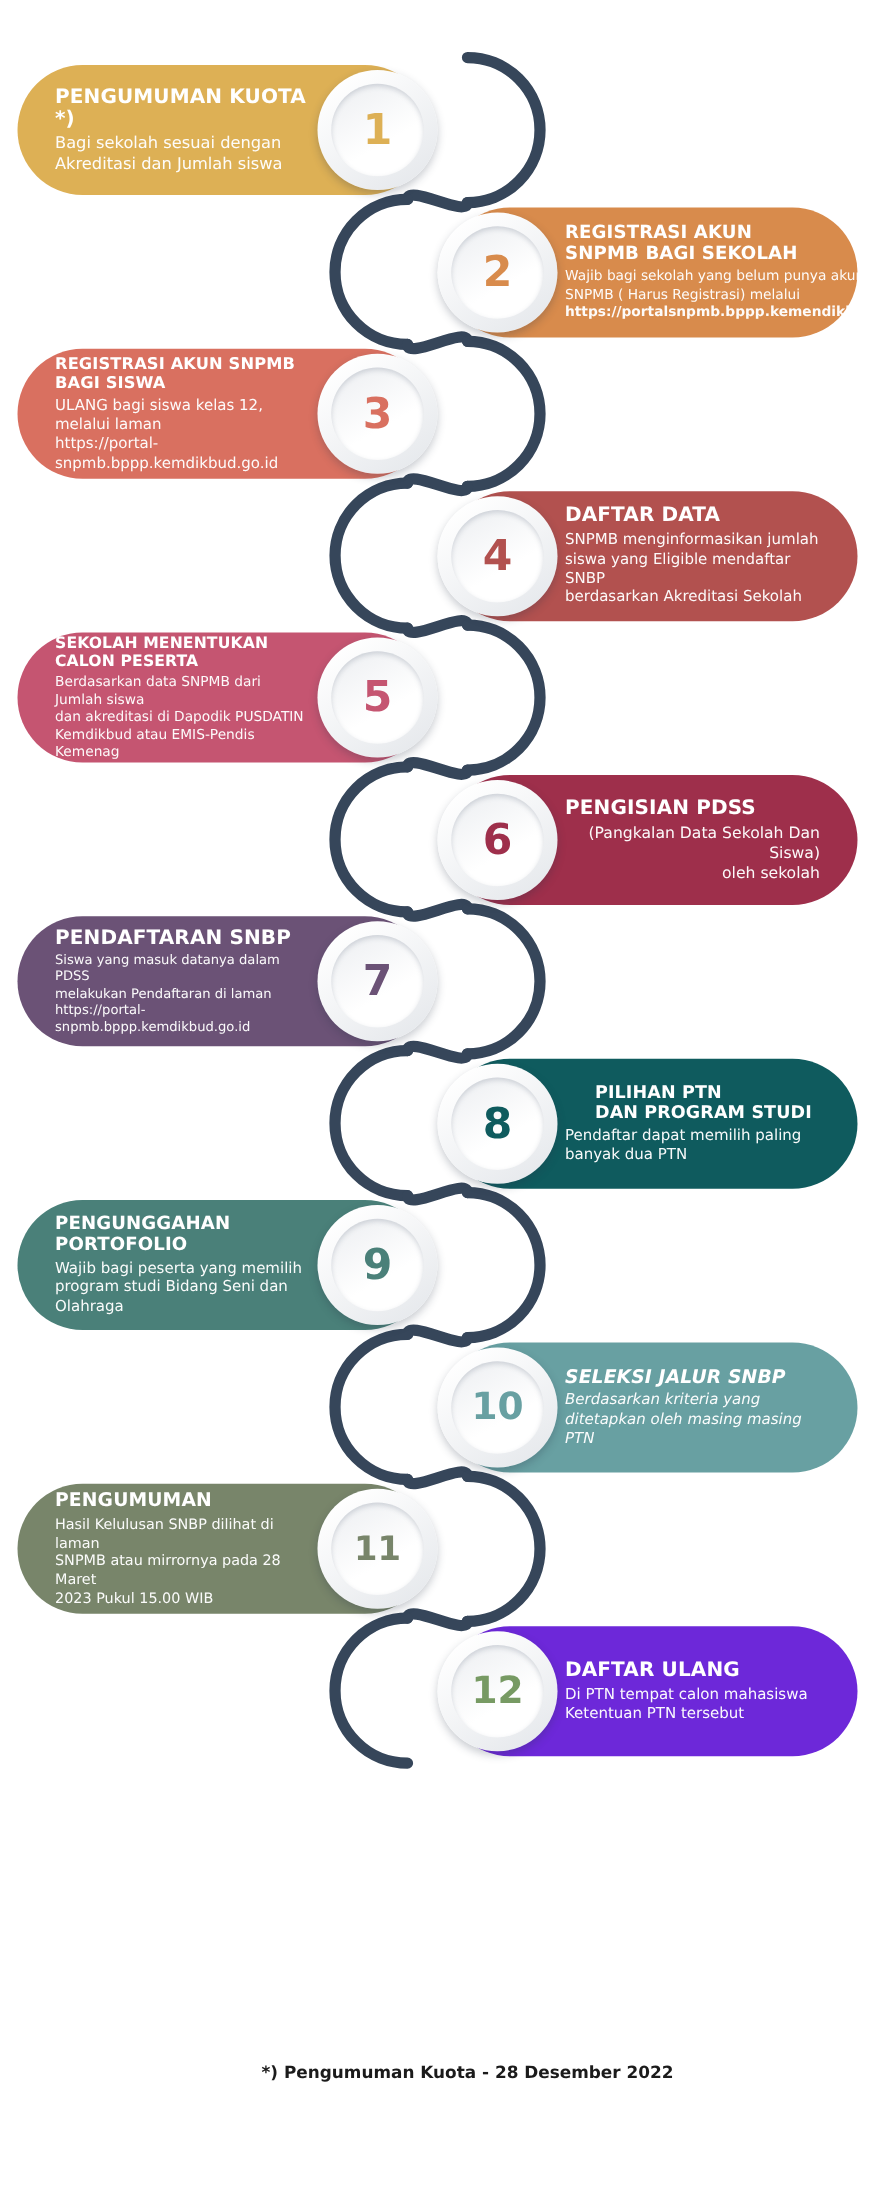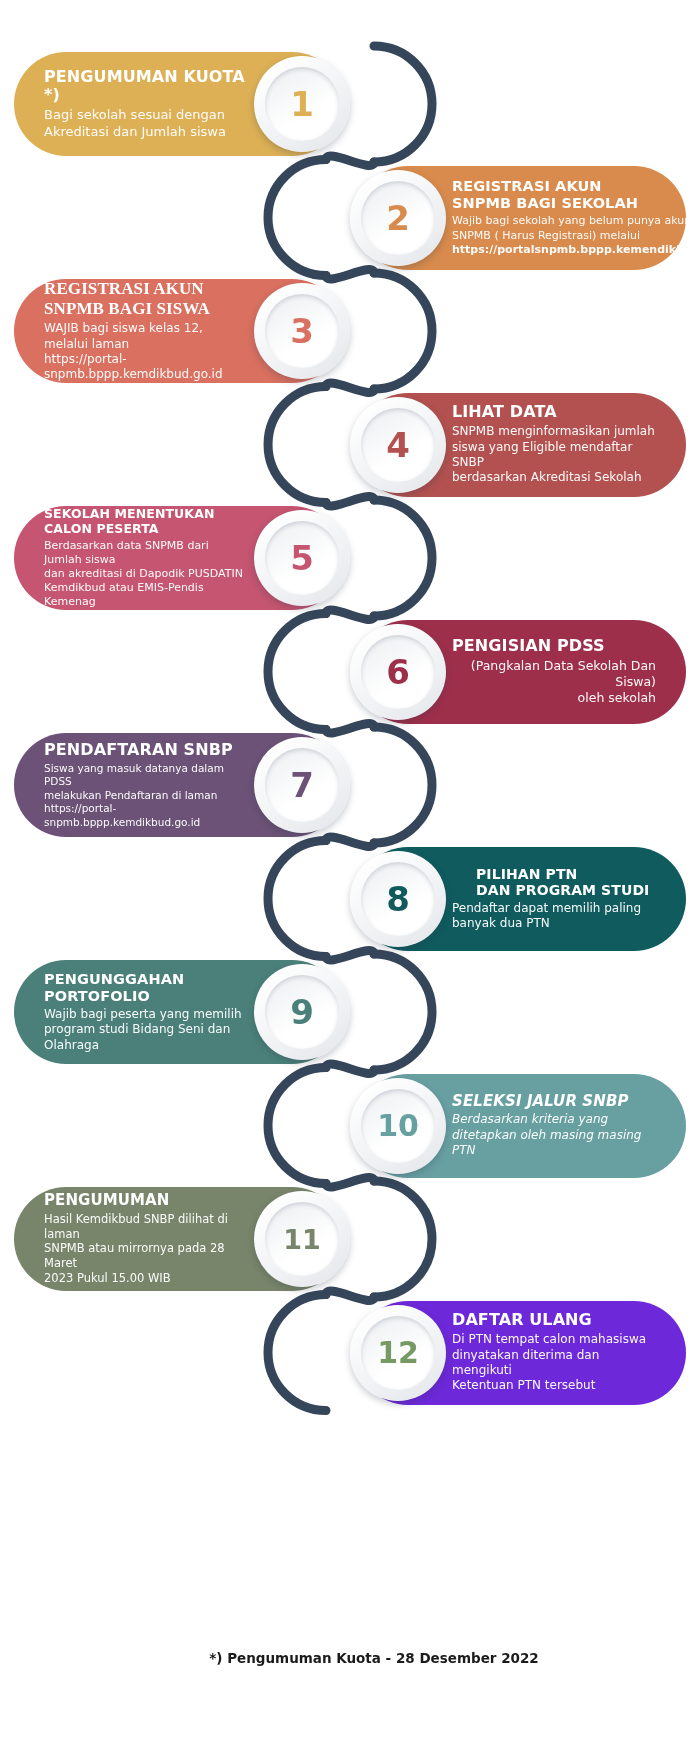--- a/index.html
+++ b/index.html
@@ -171,38 +171,38 @@
             </div>
           </div>
         </div>
         <div class="disc">
           <span class="num" style="color: rgb(216, 139, 76);">2</span>
         </div>
       </div>
       <div class="step left" style="top: 279px;">
         <div class="pill" style="width: 330px; background: rgb(217, 112, 96);">
           <div class="txt">
-            <div class="ttl" style="font-size: 17px; font-family: Liberation Serif, serif;">
+            <div class="ttl" style="font-size: 13px;">
               <div>REGISTRASI AKUN SNPMB BAGI SISWA</div>
             </div>
             <div class="sub" style="font-size: 12px;">
-              <div>WAJIB bagi siswa kelas 12, melalui laman</div>
+              <div>ULANG bagi siswa kelas 12, melalui laman</div>
               <div>https://portal-snpmb.bppp.kemdikbud.go.id</div>
             </div>
           </div>
         </div>
         <div class="disc">
           <span class="num" style="color: rgb(217, 112, 96);">3</span>
         </div>
       </div>
       <div class="step right" style="top: 392.5px;">
         <div class="pill" style="width: 330px; background: rgb(178, 81, 79);">
           <div class="txt">
             <div class="ttl" style="font-size: 16px;">
-              <div>LIHAT DATA</div>
+              <div>DAFTAR DATA</div>
             </div>
             <div class="sub" style="font-size: 12px;">
               <div>SNPMB menginformasikan jumlah</div>
               <div>siswa yang Eligible mendaftar SNBP</div>
               <div>berdasarkan Akreditasi Sekolah</div>
             </div>
           </div>
         </div>
         <div class="disc">
           <span class="num" style="color: rgb(178, 81, 79);">4</span>
@@ -308,39 +308,38 @@
           <span class="num" style="color: rgb(104, 160, 162); font-size: 30px;">10</span>
         </div>
       </div>
       <div class="step left" style="top: 1187px;">
         <div class="pill" style="width: 330px; background: rgb(120, 133, 106);">
           <div class="txt">
             <div class="ttl" style="font-size: 15px;">
               <div>PENGUMUMAN</div>
             </div>
             <div class="sub" style="font-size: 11.5px;">
-              <div>Hasil Kemdikbud SNBP dilihat di laman</div>
+              <div>Hasil Kelulusan SNBP dilihat di laman</div>
               <div>SNPMB atau mirrornya pada 28 Maret</div>
               <div>2023 Pukul 15.00 WIB</div>
             </div>
           </div>
         </div>
         <div class="disc">
           <span class="num" style="color: rgb(120, 133, 106); font-size: 27px;">11</span>
         </div>
       </div>
       <div class="step right" style="top: 1300.5px;">
         <div class="pill" style="width: 330px; background: #6d28d9;">
           <div class="txt">
             <div class="ttl" style="font-size: 16px;">
               <div>DAFTAR ULANG</div>
             </div>
             <div class="sub" style="font-size: 12px;">
               <div>Di PTN tempat calon mahasiswa</div>
-              <div>dinyatakan diterima dan mengikuti</div>
               <div>Ketentuan PTN tersebut</div>
             </div>
           </div>
         </div>
         <div class="disc">
           <span class="num" style="color: rgb(119, 154, 99); font-size: 30px;">12</span>
         </div>
       </div>
     </div>
 

